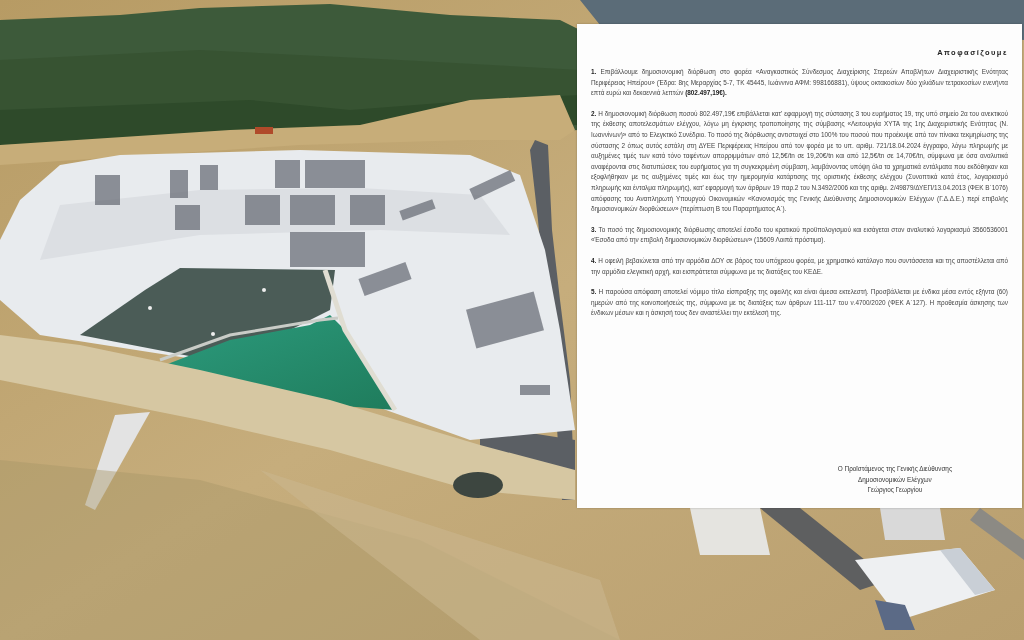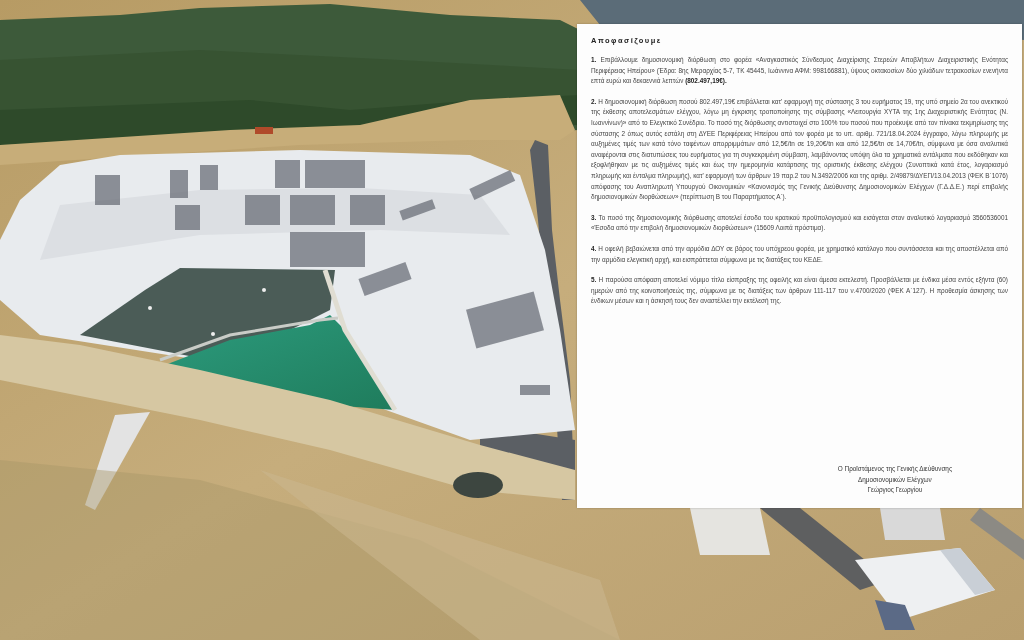--- a/index.html
+++ b/index.html
@@ -1,20 +1,20 @@
 <!DOCTYPE html>
 <html><head>
 <meta charset="utf-8">
 <style>
   html,body{margin:0;padding:0;}
   body{width:1024px;height:640px;overflow:hidden;position:relative;background:#b9a276;font-family:"Liberation Sans",sans-serif;}
   .photo{position:absolute;left:0;top:0;width:1024px;height:640px;overflow:hidden;}
   .photo svg{display:block;}
   .doc{position:absolute;left:577px;top:24px;width:445px;height:484px;background:#fdfdfd;box-shadow:0 0 2px rgba(0,0,0,.25);box-sizing:border-box;padding:8px 14px 6px 14px;color:#3a3a3a;}
-  .doc-title{text-align:left;font-weight:bold;font-size:7.5px;letter-spacing:1.5px;margin:4px 0 10px 0;color:#222;}
+  .doc-title{text-align:right;font-weight:bold;font-size:7.5px;letter-spacing:1.5px;margin:16px 0 10px 0;color:#222;}
   .para{font-size:6.4px;line-height:10.6px;text-align:justify;margin:0 0 10px 0;color:#444;filter:blur(.25px);}
   .para b{color:#222;}
   .sig{position:absolute;right:70px;top:440px;text-align:center;font-size:6.4px;line-height:10.5px;color:#333;filter:blur(.25px);}
   .sig div{white-space:nowrap;}
 </style>
 </head>
 <body>
 
 <div class="photo">
   <svg width="1024" height="640" viewBox="0 0 1024 640" xmlns="http://www.w3.org/2000/svg">

